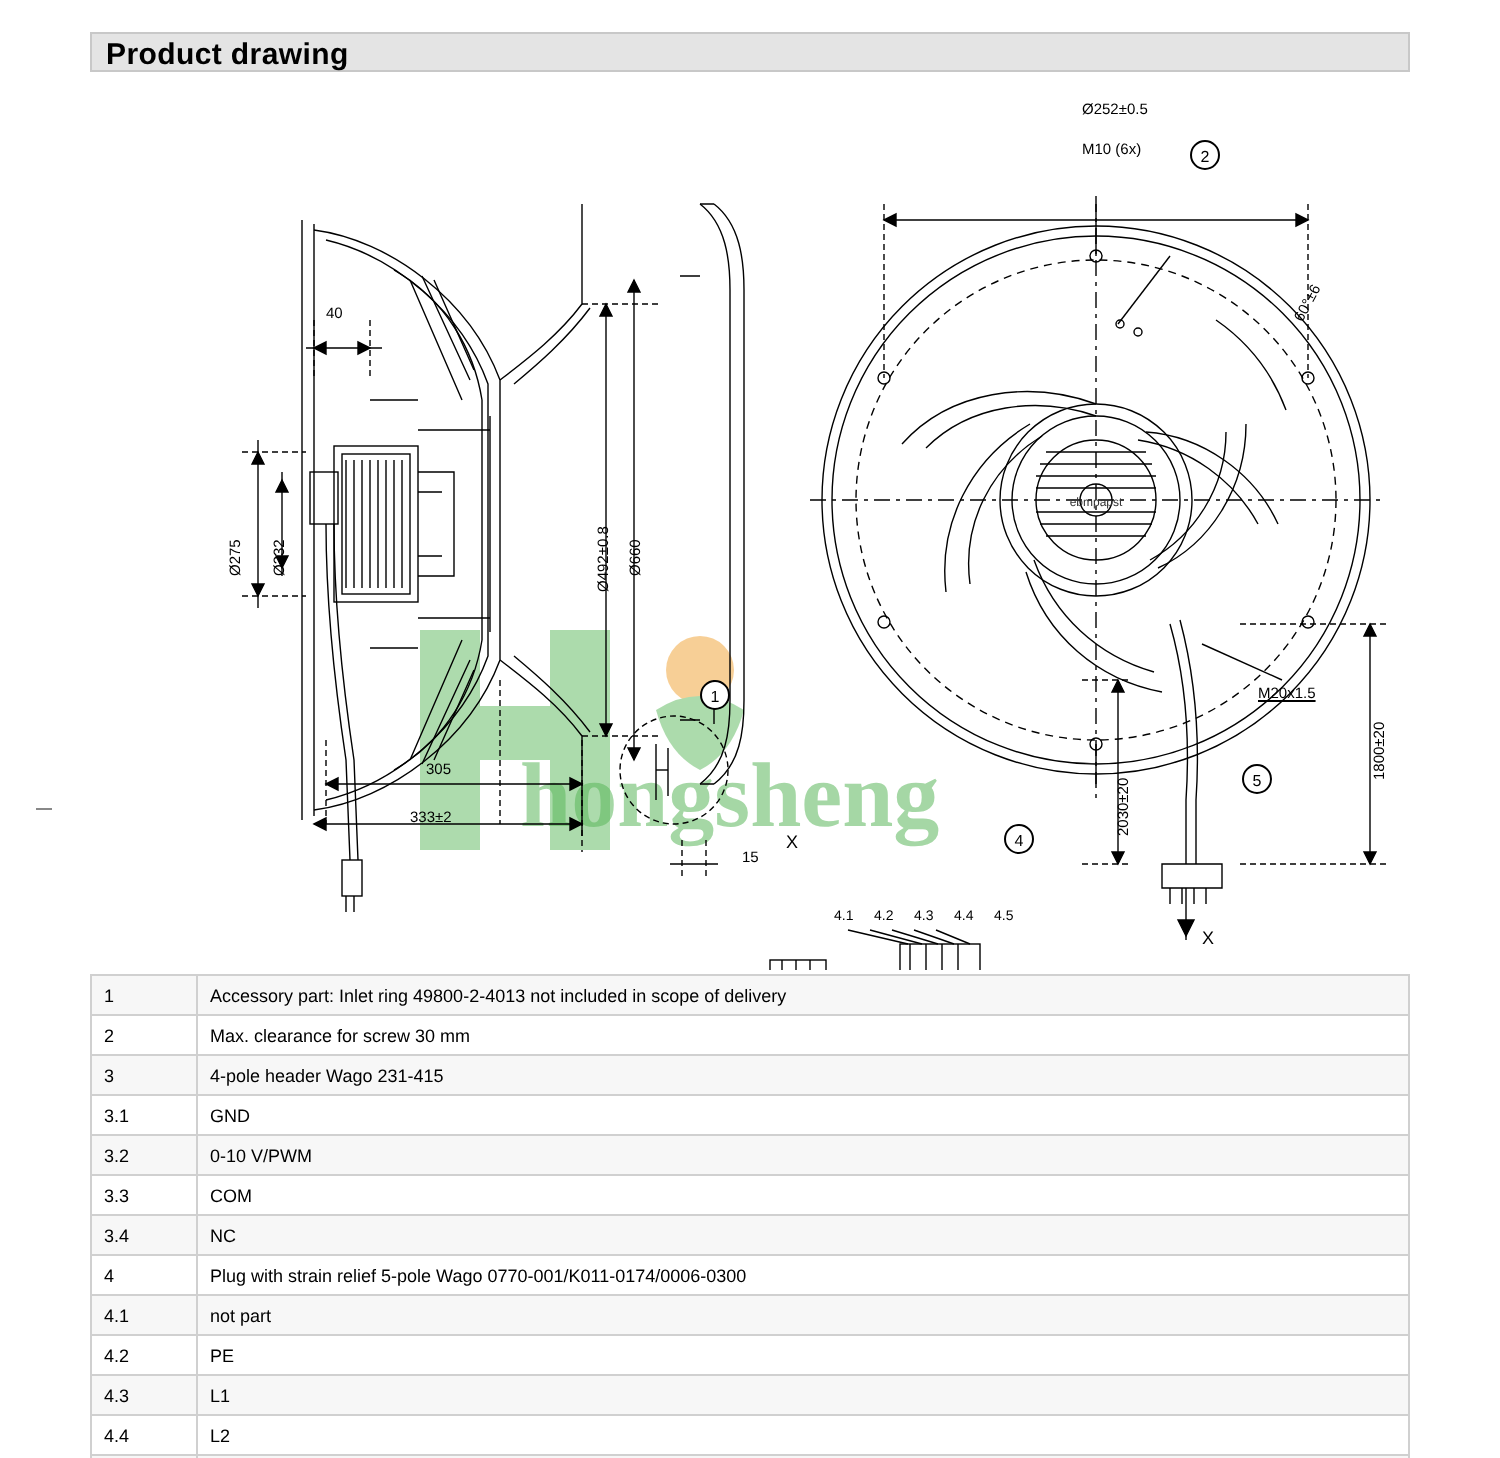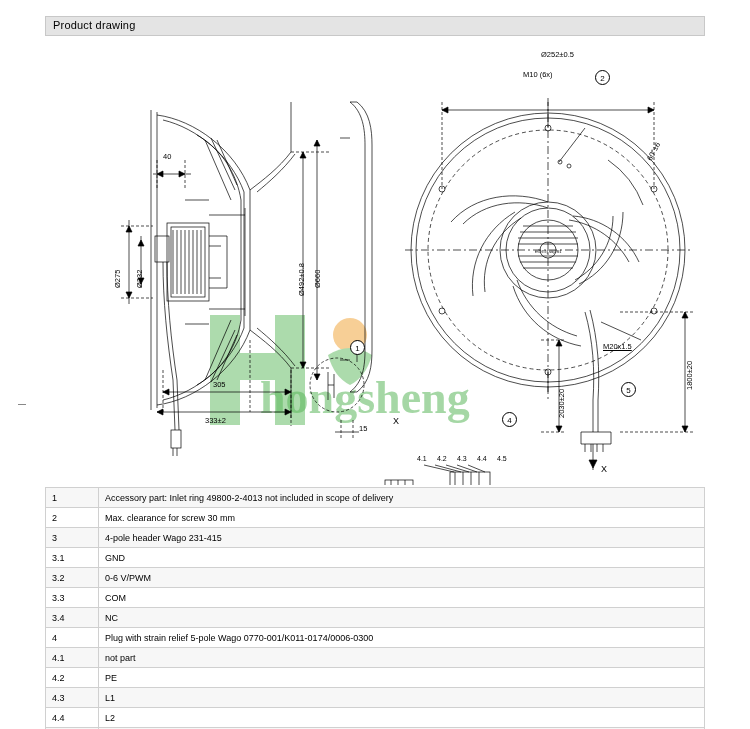--- a/index.html
+++ b/index.html
@@ -28,22 +28,22 @@
     width: 660px;
     height: 20px;
     background: #e4e4e4;
     border: 1px solid #c8c8c8;
     box-sizing: border-box;
   }
   .header-title {
     position: absolute;
     left: 53px;
     top: 19px;
-    font-size: 11px;
-    font-weight: normal;
+    font-size: 15px;
+    font-weight: bold;
     letter-spacing: 0.2px;
   }
   
   .drawing {
     position: absolute;
     left: 45px;
     top: 40px;
     width: 660px;
     height: 445px;
   }
@@ -315,31 +315,31 @@
 
       <text x="503" y="213" font-size="6" text-anchor="middle" font-family="Liberation Sans, sans-serif" fill="#333">ebmpapst</text>
     </svg>
 
     <div class="lbl" style="left:118px; top:112px;">40</div>
     <div class="lbl rot90" style="left:68px; top:248px;">Ø275</div>
     <div class="lbl rot90" style="left:90px; top:248px;">Ø232</div>
     <div class="lbl rot90" style="left:252px; top:256px;">Ø492±0.8</div>
     <div class="lbl rot90" style="left:268px; top:248px;">Ø660</div>
     <div class="lbl" style="left:168px; top:340px;">305</div>
-    <div class="lbl" style="left:160px; top:376px;">333±2</div>
-    <div class="lbl" style="left:314px; top:384px;">15</div>
+    <div class="lbl" style="left:160px; top:364px;">333±2</div>
+    <div class="lbl" style="left:326px; top:384px;">15</div>
     <div class="lbl" style="left:348px; top:376px; font-size:9px;">X</div>
     <div class="lbl" style="left:556px; top:424px; font-size:9px;">X</div>
 
     <div class="lbl" style="left:466px; top:10px;padding-left:30px;">Ø252±0.5</div>
-    <div class="lbl" style="left:478px; top:30px;">M10 (6x)</div>
+    <div class="lbl" style="left:496px; top:30px;">M10 (6x)</div>
     <div class="lbl rot60" style="left:600px; top:118px;">60°±6</div>
     <div class="lbl rot90" style="left:640px; top:350px;">1800±20</div>
     <div class="lbl rot90" style="left:512px; top:378px;">2030±20</div>
-    <div class="lbl" style="left:558px; top:302px;text-decoration:underline;">M20x1.5</div>
+    <div class="lbl" style="left:584px; top:302px;text-decoration:underline;">M20x1.5</div>
 
     <div class="callout" style="left:305px; top:300px;">1</div>
     <div class="callout" style="left:550px; top:30px;">2</div>
     <div class="callout" style="left:457px; top:372px;">4</div>
     <div class="callout" style="left:576px; top:342px;">5</div>
 
     <div class="tag" style="left:372px; top:415px;">4.1</div>
     <div class="tag" style="left:392px; top:415px;">4.2</div>
     <div class="tag" style="left:412px; top:415px;">4.3</div>
     <div class="tag" style="left:432px; top:415px;">4.4</div>
@@ -364,21 +364,21 @@
       <tr>
         <td class="key">3</td>
         <td>4-pole header Wago 231-415</td>
       </tr>
       <tr>
         <td class="key">3.1</td>
         <td>GND</td>
       </tr>
       <tr>
         <td class="key">3.2</td>
-        <td>0-6 V/PWM</td>
+        <td>0-10 V/PWM</td>
       </tr>
       <tr>
         <td class="key">3.3</td>
         <td>COM</td>
       </tr>
       <tr>
         <td class="key">3.4</td>
         <td>NC</td>
       </tr>
       <tr>

